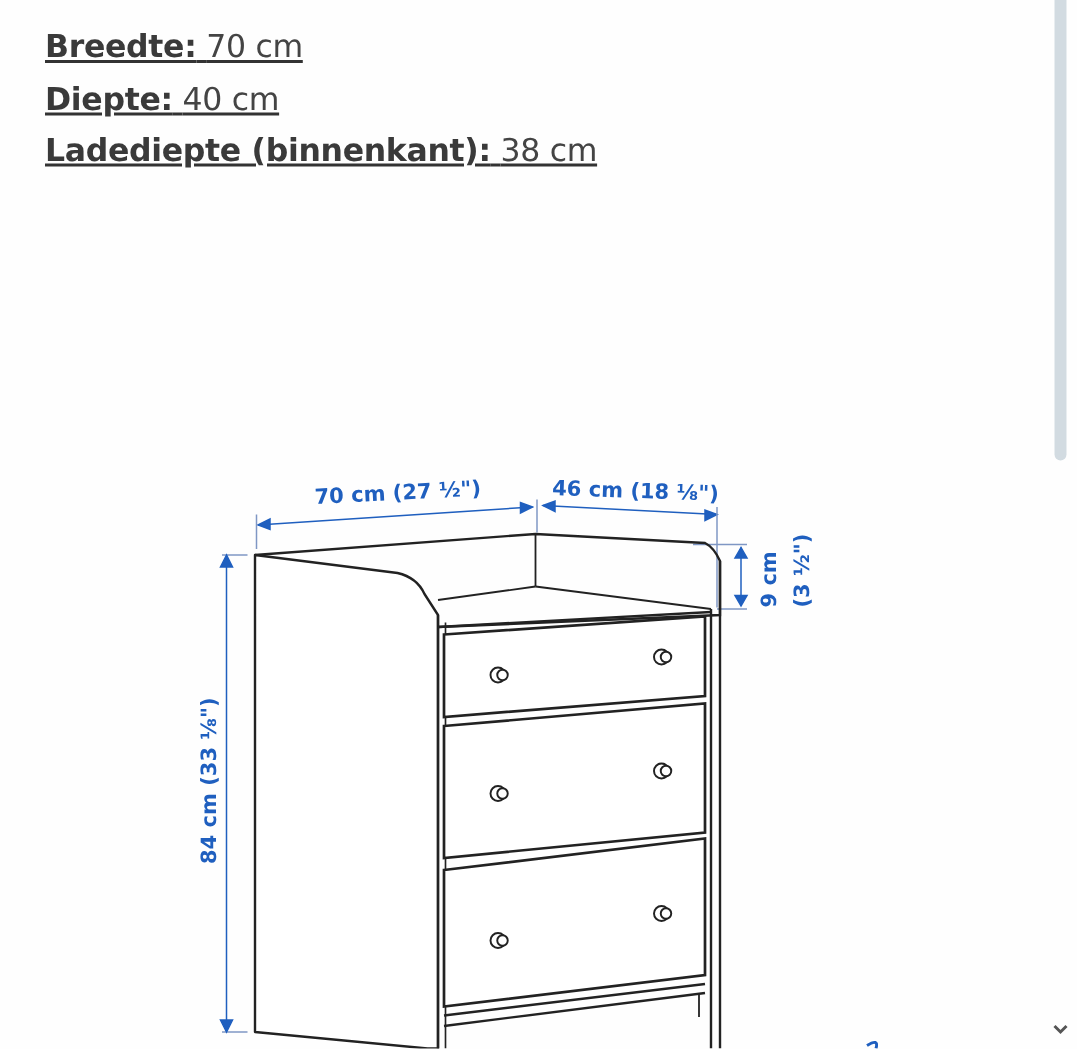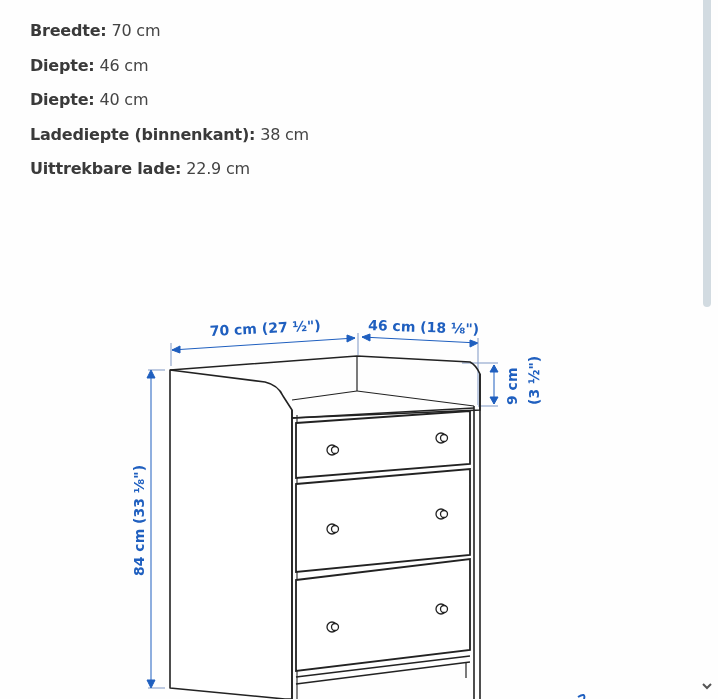--- a/index.html
+++ b/index.html
@@ -1,37 +1,35 @@
 <!DOCTYPE html>
 <html><head>
 <meta charset="utf-8">
 <style>
   html, body { margin: 0; padding: 0; background: #fefefe; }
   body { width: 718px; height: 699px; position: relative; overflow: hidden;
          font-family: "DejaVu Sans", sans-serif; color: #333; }
   .specs { position: absolute; left: 30px; top: 14px; margin: 0; padding: 0; list-style: none; }
-  .spec { font-size: 16px; line-height: 34.6px; height: 34.6px; white-space: nowrap; letter-spacing: -0.2px; }
+  .spec { font-size: 21px; line-height: 34.6px; height: 34.6px; white-space: nowrap; letter-spacing: -0.2px; text-decoration: underline; }
   .spec .k { font-weight: bold; color: #3a3a3a; }
   .spec .v { color: #444; font-weight: normal; }
   .diagram { position: absolute; left: 0; top: 290px; width: 660px; height: 409px; }
   .scrollbar-track { position: absolute; left: 700px; top: 0; width: 16px; height: 699px; }
   .scrollbar-thumb { position: absolute; left: 703px; top: 0; width: 8px; height: 307px;
                      background: #d2dbe1; border-radius: 0 0 4px 4px; }
   .scroll-down { position: absolute; left: 700px; top: 680px; width: 14px; height: 12px; }
   .dimlabel { font-family: "DejaVu Sans", sans-serif; font-weight: bold; fill: #1f5fbf; font-size: 14px; }
 </style>
 </head>
 <body>
 
 <ul class="specs">
   <li class="spec"><span class="k">Breedte:</span> <span class="v">70 cm</span></li>
-  <li class="spec"><span class="k">Diepte:</span> <span class="v">46 cm</span></li>
   <li class="spec"><span class="k">Diepte:</span> <span class="v">40 cm</span></li>
   <li class="spec"><span class="k">Ladediepte (binnenkant):</span> <span class="v">38 cm</span></li>
-  <li class="spec"><span class="k">Uittrekbare lade:</span> <span class="v">22.9 cm</span></li>
 </ul>
 
 <svg class="diagram" viewBox="0 290 660 409" width="660" height="409" xmlns="http://www.w3.org/2000/svg">
   <g stroke="#1f5fbf" stroke-width="1" fill="#1f5fbf">
 
     <line x1="172" y1="350" x2="355" y2="338"></line>
     <polygon points="172,350 180,346 180,353"></polygon>
     <polygon points="355,338 347,335 347,342"></polygon>
     <line x1="171" y1="343" x2="171" y2="366" stroke="#7f97c4"></line>
     <line x1="358" y1="333" x2="358" y2="355" stroke="#7f97c4"></line>

